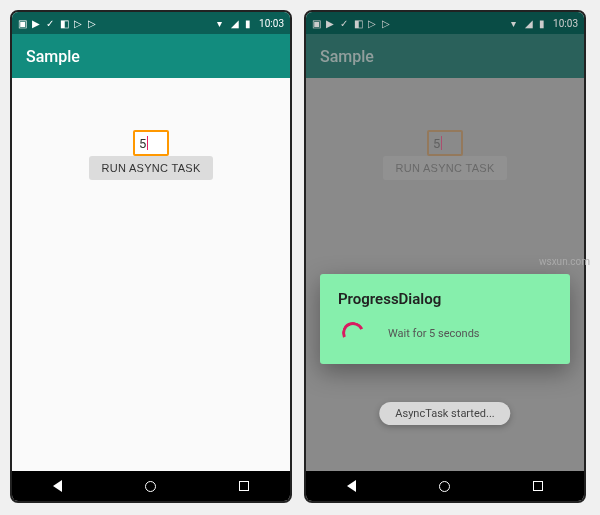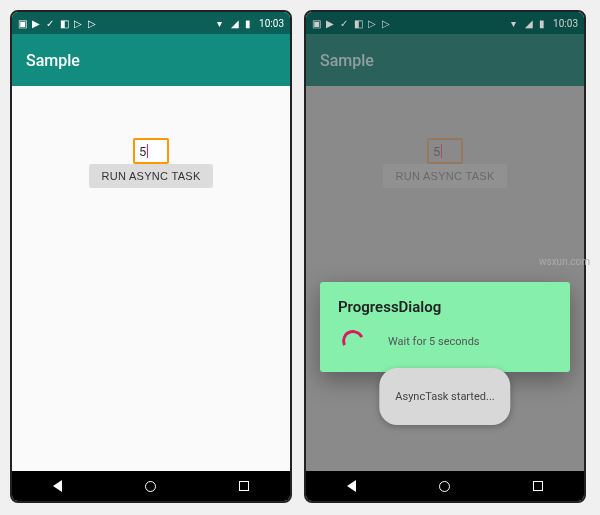--- a/index.html
+++ b/index.html
@@ -38,21 +38,21 @@
       align-items: center;
       justify-content: space-between;
       padding: 0 6px;
       color: #fff;
       font-size: 10px;
     }
     .sb-left, .sb-right { display: flex; gap: 4px; align-items: center; }
     .sb-icon { width: 10px; height: 10px; display: inline-block; }
     .appbar {
       background: #128c7e;
-      height: 52px;
+      height: 44px;
       display: flex;
       align-items: center;
       padding: 0 14px;
       color: #fff;
       font-size: 16px;
       font-weight: 500;
     }
     .content {
       flex: 1;
       background: #fafafa;
@@ -139,21 +139,21 @@
     .dialog-msg { font-size: 11px; color: #555; }
 
     .toast {
       position: absolute;
       bottom: 46px;
       left: 50%;
       transform: translateX(-50%);
       background: #d8d8d8;
       color: #444;
       font-size: 11px;
-      padding: 22px 16px;
+      padding: 5px 16px;
       border-radius: 18px;
       z-index: 10;
       box-shadow: 0 2px 6px rgba(0,0,0,0.25);
     }
   </style>
 </head>
 <body>
 
 <div class="phone">
   <div class="statusbar">

